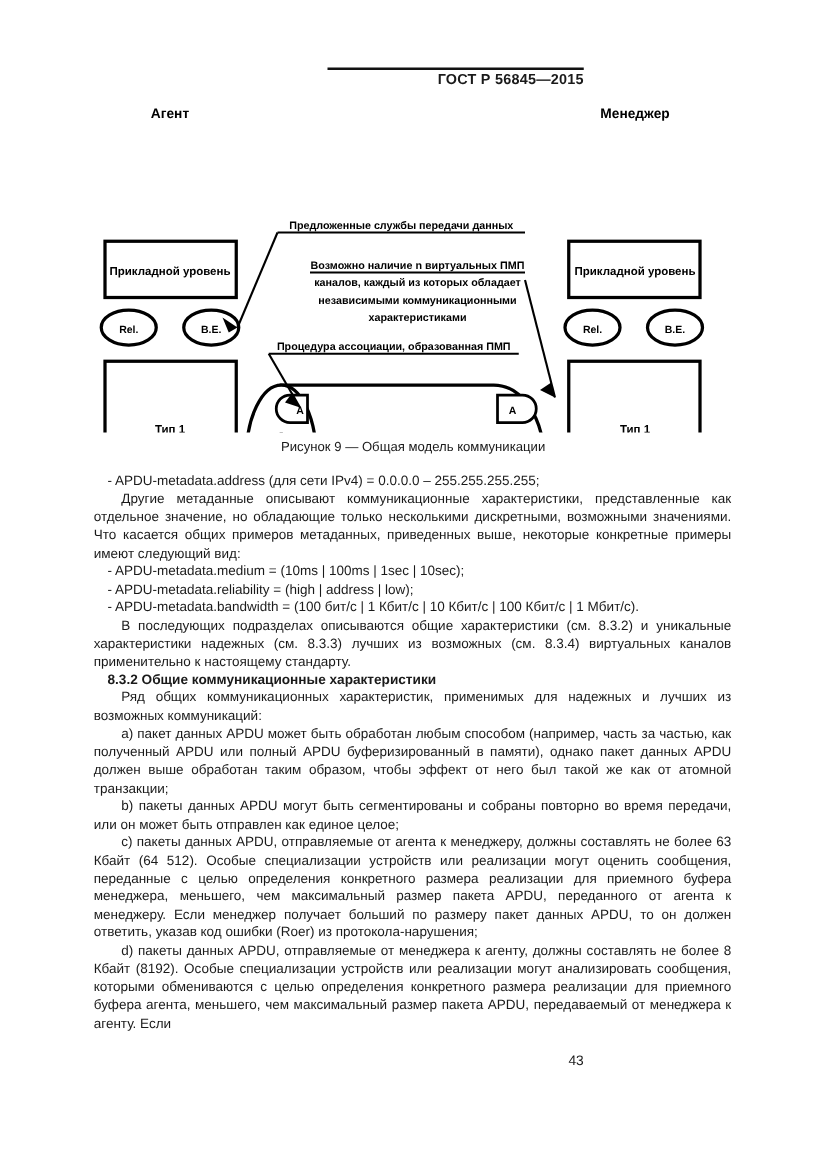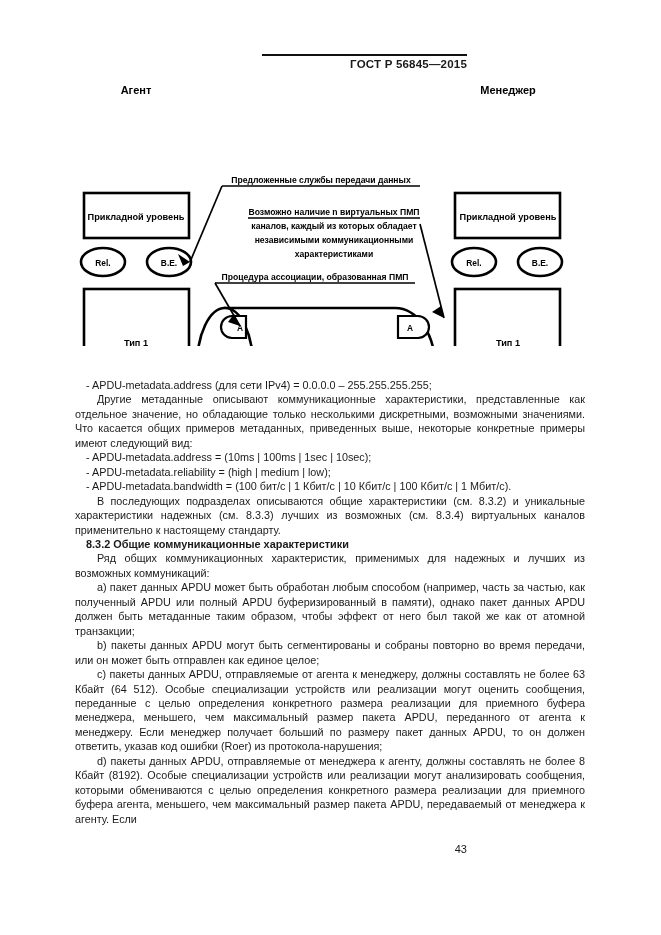--- a/index.html
+++ b/index.html
@@ -148,30 +148,31 @@
         <text x="240" y="292" font-size="8.4" font-weight="bold">B</text>
         <text x="240" y="329" font-size="8.4" font-weight="bold">n</text>
 
         <text x="410" y="255" font-size="8.4" font-weight="bold">A</text>
         <text x="416" y="292" font-size="8.4" font-weight="bold">B</text>
         <text x="407" y="329" font-size="8.4" font-weight="bold">n</text>
       </g>
     </svg>
   </div>
 
+  <div class="fig-caption">Рисунок 9 — Общая модель коммуникации</div>
 
   <div class="content">
     <p class="p-dash">- APDU-metadata.address (для сети IPv4) = 0.0.0.0 – 255.255.255.255;</p>
     <p class="p-ind">Другие метаданные описывают коммуникационные характеристики, представленные как отдельное значение, но обладающие только несколькими дискретными, возможными значениями. Что касается общих примеров метаданных, приведенных выше, некоторые конкретные примеры имеют следующий вид:</p>
-    <p class="p-dash">- APDU-metadata.address = (10ms | 100ms | 1sec | 10sec);</p>
-    <p class="p-dash">- APDU-metadata.reliability = (high | medium | low);</p>
+    <p class="p-dash">- APDU-metadata.medium = (10ms | 100ms | 1sec | 10sec);</p>
+    <p class="p-dash">- APDU-metadata.reliability = (high | address | low);</p>
     <p class="p-dash">- APDU-metadata.bandwidth = (100 бит/с | 1 Кбит/с | 10 Кбит/с | 100 Кбит/с | 1 Мбит/с).</p>
     <p class="p-ind">В последующих подразделах описываются общие характеристики (см. 8.3.2) и уникальные характеристики надежных (см. 8.3.3) лучших из возможных (см. 8.3.4) виртуальных каналов применительно к настоящему стандарту.</p>
     <p class="sec-head">8.3.2 Общие коммуникационные характеристики</p>
     <p class="p-ind">Ряд общих коммуникационных характеристик, применимых для надежных и лучших из возможных коммуникаций:</p>
-    <p class="p-list">a) пакет данных APDU может быть обработан любым способом (например, часть за частью, как полученный APDU или полный APDU буферизированный в памяти), однако пакет данных APDU должен быть метаданные таким образом, чтобы эффект от него был такой же как от атомной транзакции;</p>
+    <p class="p-list">a) пакет данных APDU может быть обработан любым способом (например, часть за частью, как полученный APDU или полный APDU буферизированный в памяти), однако пакет данных APDU должен выше обработан таким образом, чтобы эффект от него был такой же как от атомной транзакции;</p>
     <p class="p-list">b) пакеты данных APDU могут быть сегментированы и собраны повторно во время передачи, или он может быть отправлен как единое целое;</p>
     <p class="p-list">c) пакеты данных APDU, отправляемые от агента к менеджеру, должны составлять не более 63 Кбайт (64 512). Особые специализации устройств или реализации могут оценить сообщения, переданные с целью определения конкретного размера реализации для приемного буфера менеджера, меньшего, чем максимальный размер пакета APDU, переданного от агента к менеджеру. Если менеджер получает больший по размеру пакет данных APDU, то он должен ответить, указав код ошибки (Roer) из протокола-нарушения;</p>
     <p class="p-list">d) пакеты данных APDU, отправляемые от менеджера к агенту, должны составлять не более 8 Кбайт (8192). Особые специализации устройств или реализации могут анализировать сообщения, которыми обмениваются с целью определения конкретного размера реализации для приемного буфера агента, меньшего, чем максимальный размер пакета APDU, передаваемый от менеджера к агенту. Если</p>
   </div>
 
   <div class="pageno">43</div>
 </div>
 
 </body></html>

